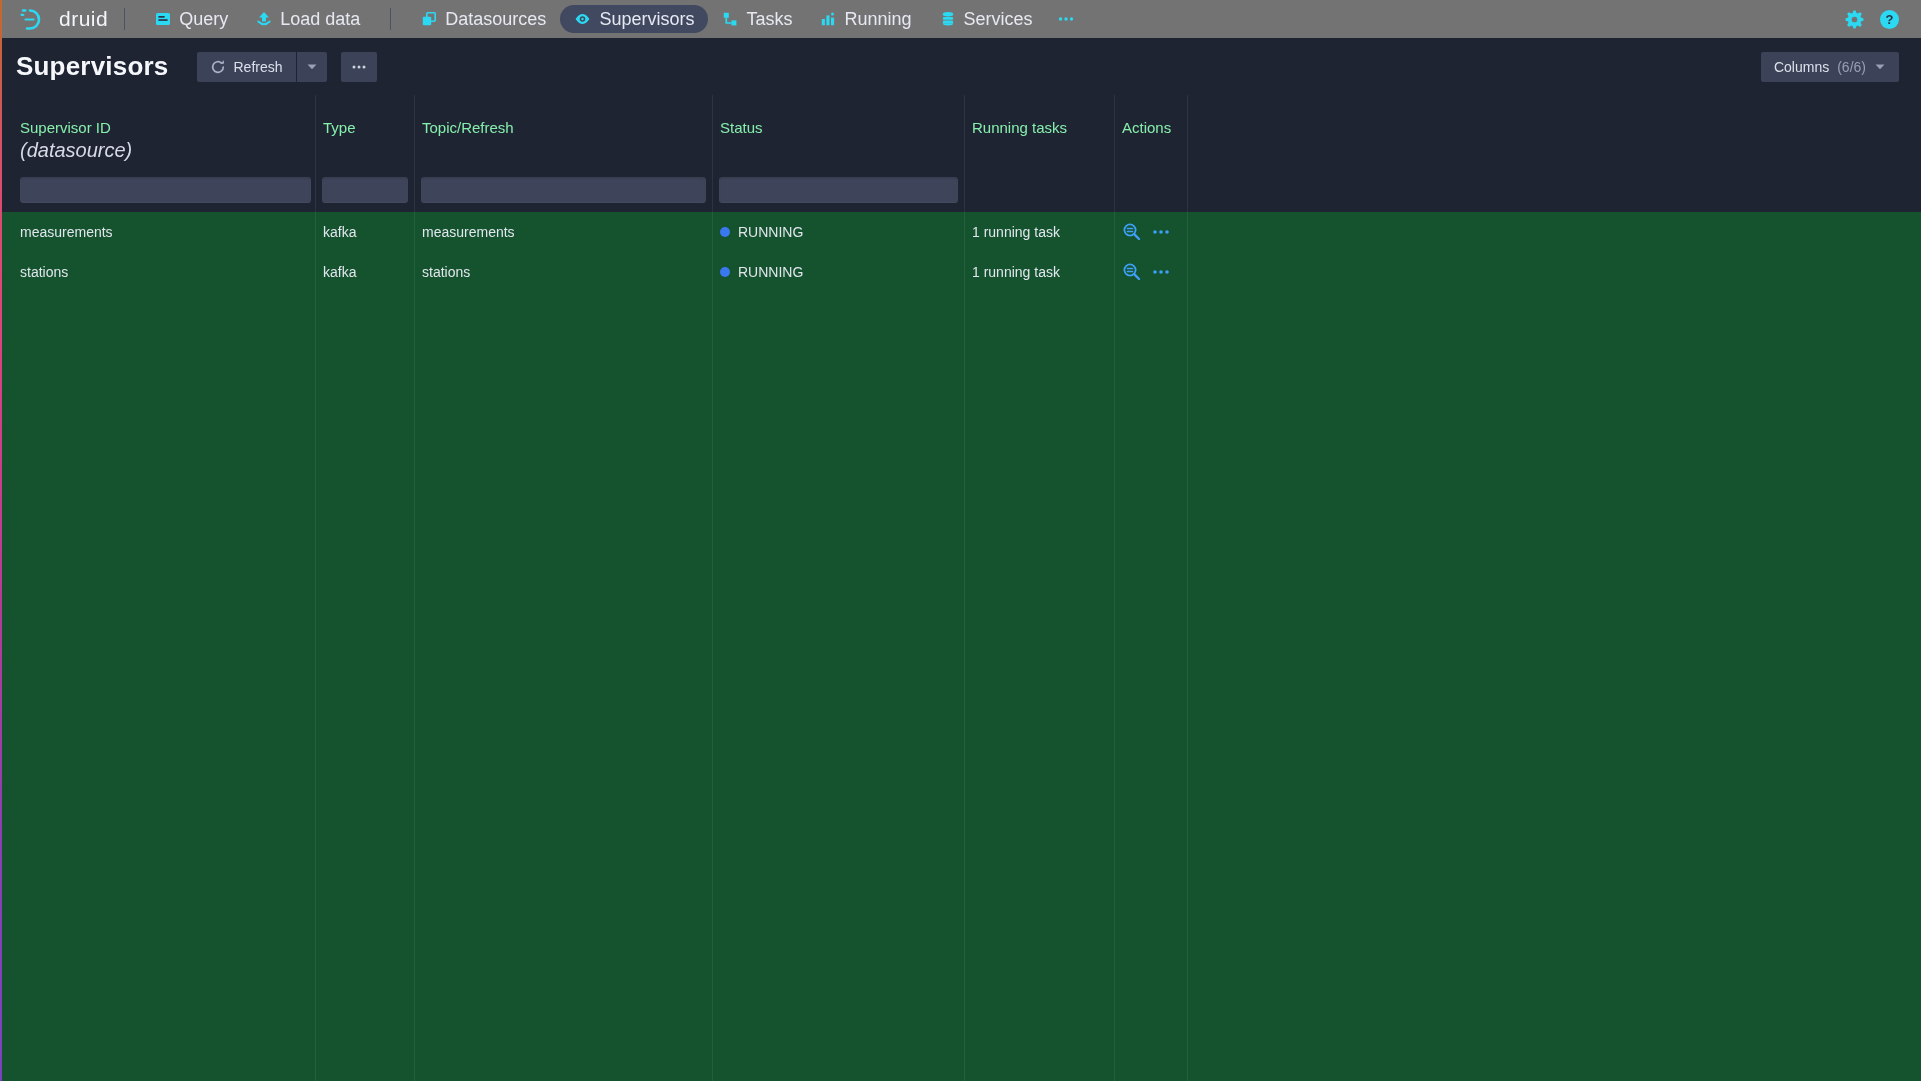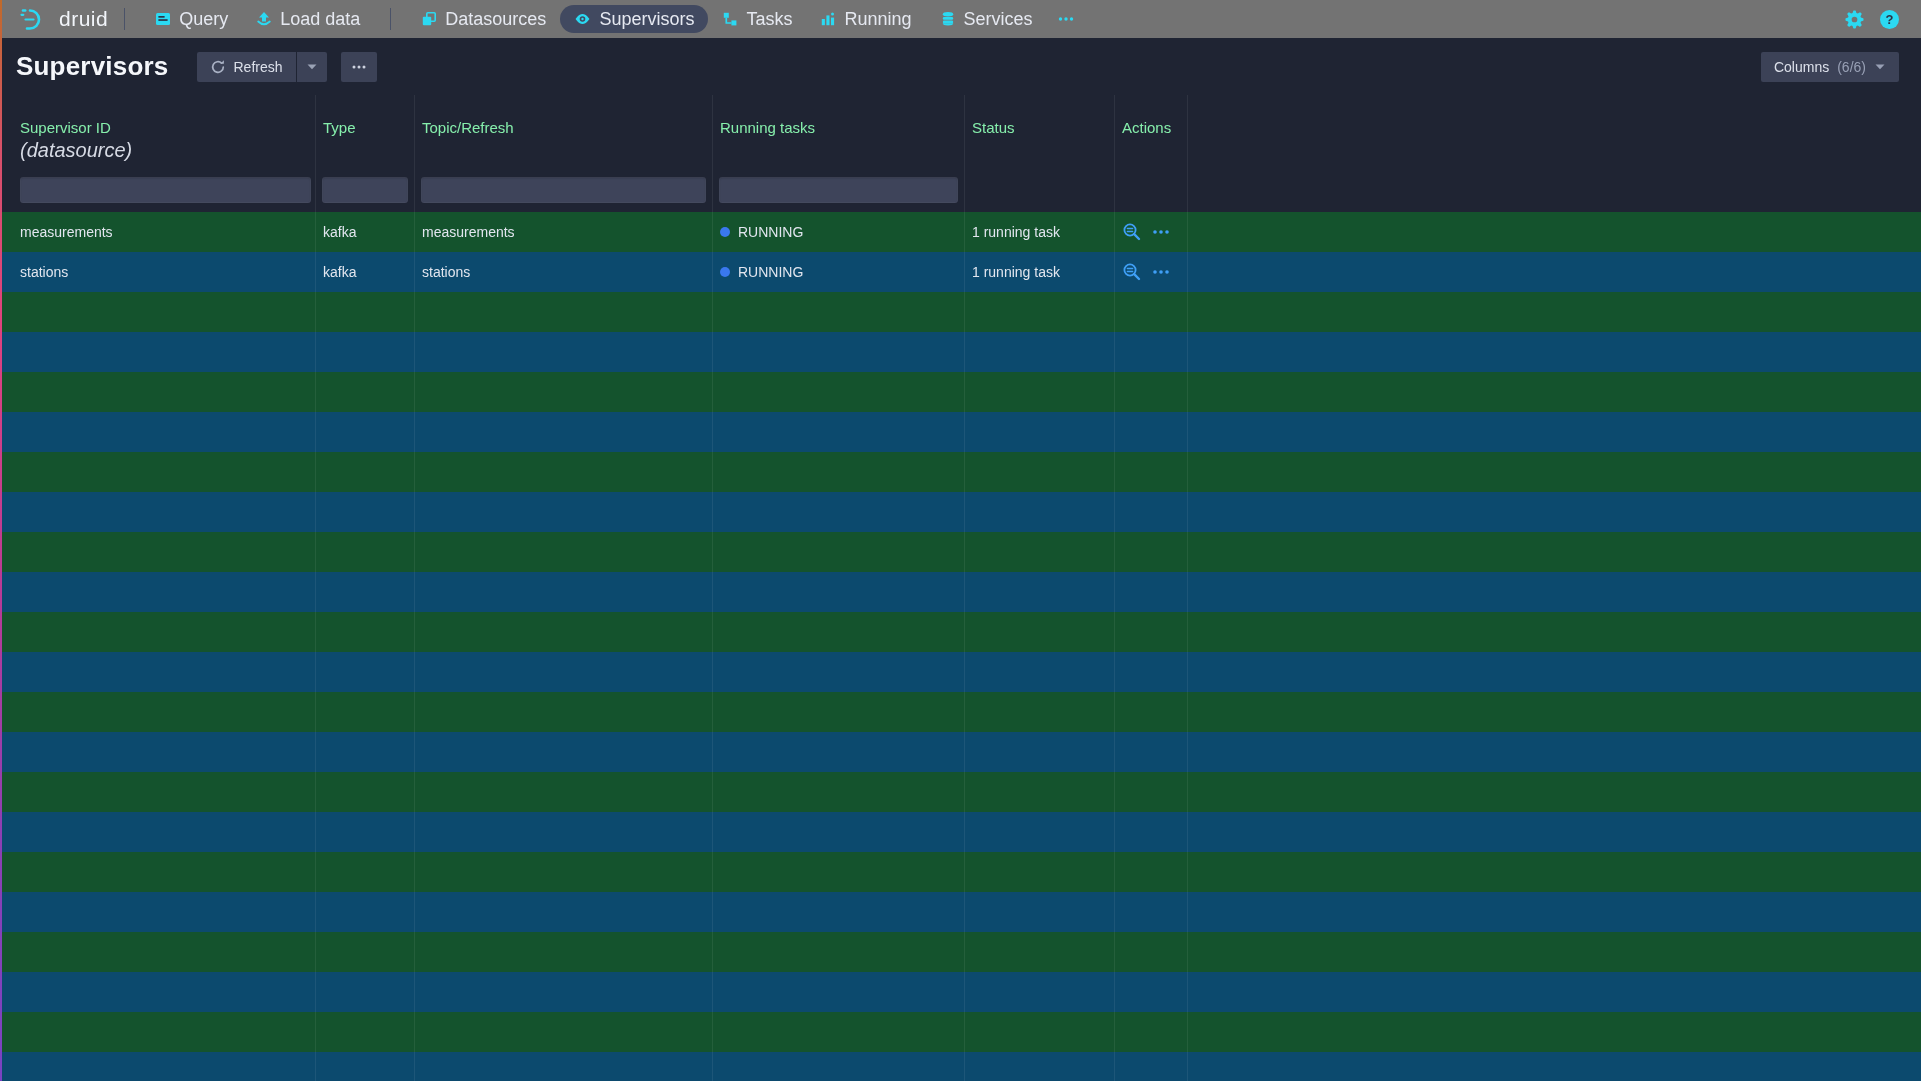--- a/index.html
+++ b/index.html
@@ -68,21 +68,21 @@
   .filter-row .cell:first-child { padding-left:20px; padding-right:4px; }
   .filter-input {
     width:100%; height:26px; background:#3e445a; border:none; border-radius:3px;
     color:#e4e8f0; font-size:13px; padding:0 8px; outline:none;
     box-shadow:inset 0 0 0 1px rgba(255,255,255,0.04), inset 0 1px 2px rgba(0,0,0,0.25);
   }
   .data-row { height:40px; font-size:14px; color:#e2e6ef; }
   .data-row .cell { display:flex; align-items:center; padding:0 8px 0 7px; overflow:hidden; }
   .data-row .cell:first-child { padding-left:20px; }
   .data-row.light { background:#14532d; }
-  .data-row.dark  { background:#0c4a6e; }
+  .data-row.dark  { background:#14532d; }
   .status-dot { width:10px; height:10px; border-radius:50%; background:#3a78ee; margin-right:8px; flex:0 0 auto; }
   .actions-cell { gap:10px; }
   .action-icon { cursor:pointer; display:flex; align-items:center; }
 </style>
 </head>
 <body>
 
 <div class="edge-strip"></div>
 
 <div class="navbar">
@@ -224,24 +224,24 @@
         <div class="th-label">Supervisor ID</div>
         <div class="th-sub">(datasource)</div>
       </div>
       <div class="cell">
         <div class="th-label">Type</div>
       </div>
       <div class="cell">
         <div class="th-label">Topic/Refresh</div>
       </div>
       <div class="cell">
+        <div class="th-label">Status</div>
+      </div>
+      <div class="cell">
         <div class="th-label">Running tasks</div>
-      </div>
-      <div class="cell">
-        <div class="th-label">Status</div>
       </div>
       <div class="cell">
         <div class="th-label">Actions</div>
       </div>
       <div class="cell">
         <div class="th-label"></div>
       </div>
     </div>
   <div class="grid-row filter-row" id="filter-row">
       <div class="cell">

